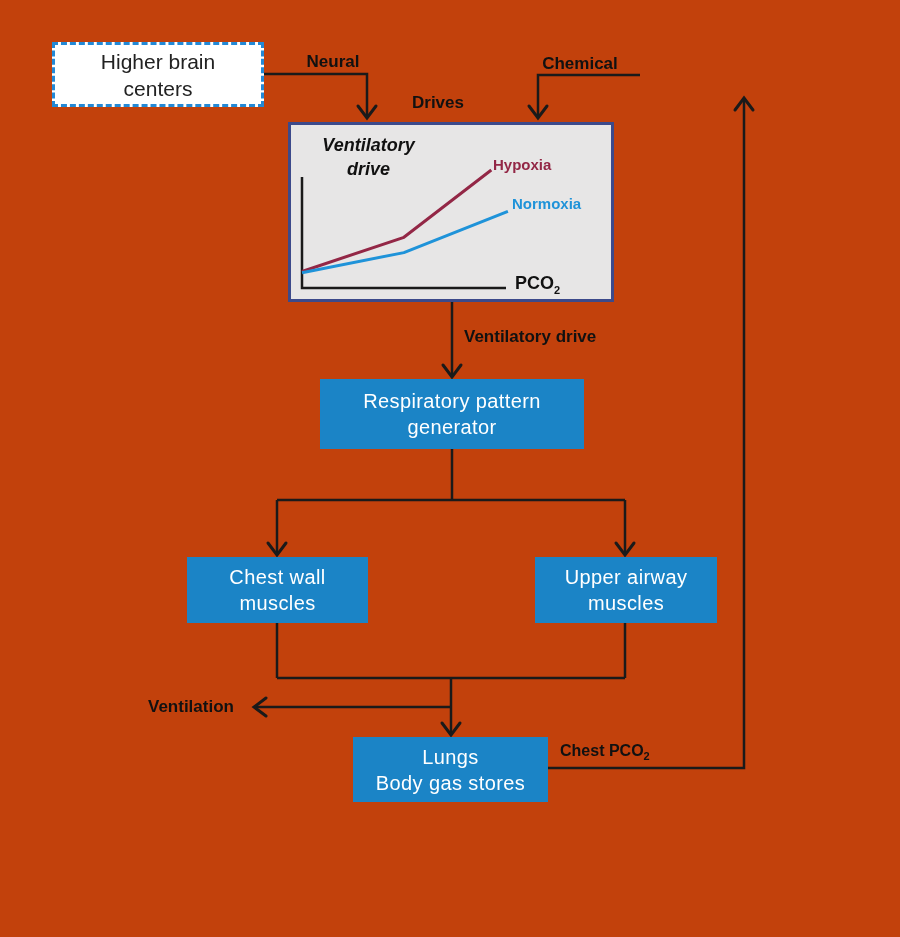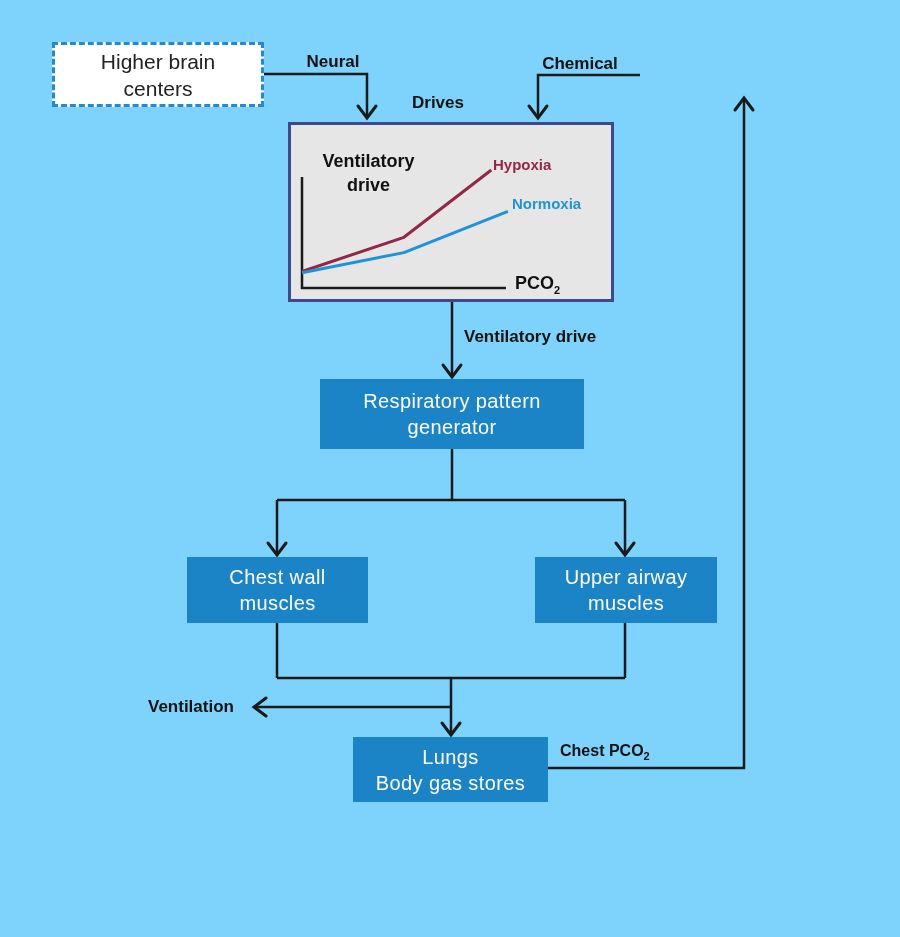--- a/index.html
+++ b/index.html
@@ -1,36 +1,36 @@
 <!DOCTYPE html>
 <html style="--box-blue: #1b84c6; --dashed-border-blue: #2389d6; --chart-border-navy: #3c4a8b; --chart-bg: #e7e6e6; --line-black: #1a1a1a; --hypoxia-red: #932746; --normoxia-blue: #1f93d9;"><head>
 <meta charset="utf-8">
 <style>
   html,body{margin:0;padding:0;background:#f5f6f6;}
-  .canvas{position:relative;width:900px;height:937px;background:#7dd3fc;
+  .canvas{position:relative;width:900px;height:937px;background:#c2410c;
           font-family:"Liberation Sans",sans-serif;overflow:hidden;}
   .wires{position:absolute;left:0;top:0;width:900px;height:937px;}
   .wire{stroke:var(--line-black,#1a1a1a);stroke-width:2.5;fill:none;}
   .chev{stroke:var(--line-black,#1a1a1a);stroke-width:3;fill:none;stroke-linecap:round;}
   .node{position:absolute;display:flex;flex-direction:column;align-items:center;
         justify-content:center;text-align:center;box-sizing:border-box;}
   .blue{background:var(--box-blue,#1b84c6);color:#fff;font-size:20px;line-height:26px;
         letter-spacing:.4px;}
   .dashed{background:#fff;border:3px dashed var(--dashed-border-blue,#2389d6);
         color:#222;font-size:21px;line-height:27px;}
   .lbl{position:absolute;font-weight:bold;color:#111;font-size:17px;white-space:nowrap;}
   .lbl.small{font-size:16px;}
   .lbl sub,.axis-x sub{font-size:11px;}
   .chart-panel{position:absolute;left:288px;top:122px;width:326px;height:180px;
         background:var(--chart-bg,#e7e6e6);border:3px solid var(--chart-border-navy,#3c4a8b);
         box-sizing:border-box;}
   .inset{position:absolute;left:0;top:0;width:320px;height:174px;}
   .chart-lbl{position:absolute;font-weight:bold;white-space:nowrap;}
-  .axis-title{left:25px;top:24px;width:105px;color:#111;font-size:18px;line-height:24px;
-        text-align:center;}
+  .axis-title{left:25px;top:8px;width:105px;color:#111;font-size:18px;line-height:24px;
+        text-align:center;font-style:italic;}
   .series-lbl{font-size:15px;}
   .axis-x{left:224px;top:148px;color:#111;font-size:18px;}
 </style>
 </head>
 <body>
 
 <div class="canvas">
 
   <svg class="wires" viewBox="0 0 900 937">
     <path class="wire" d="M264,74 L367,74 L367,116"></path>

